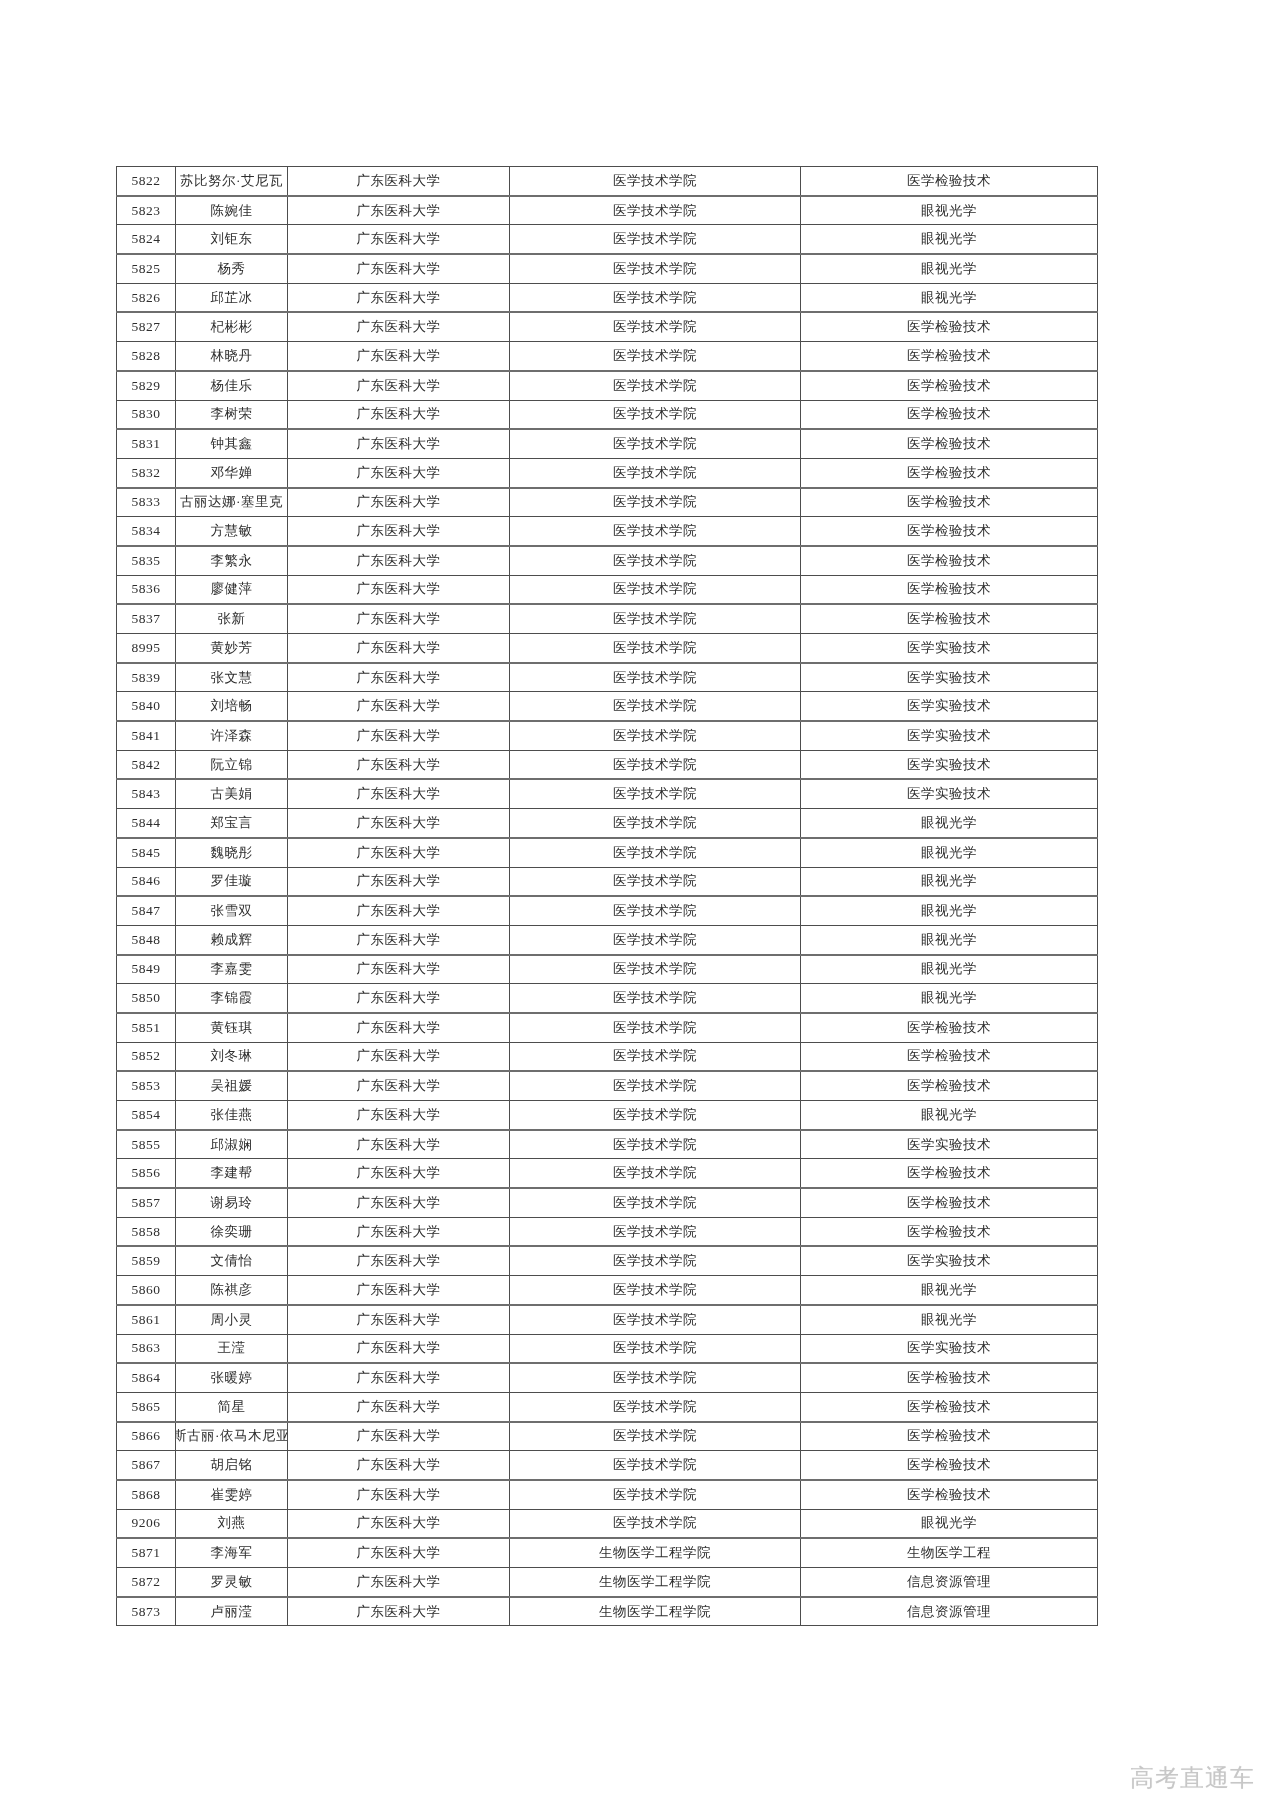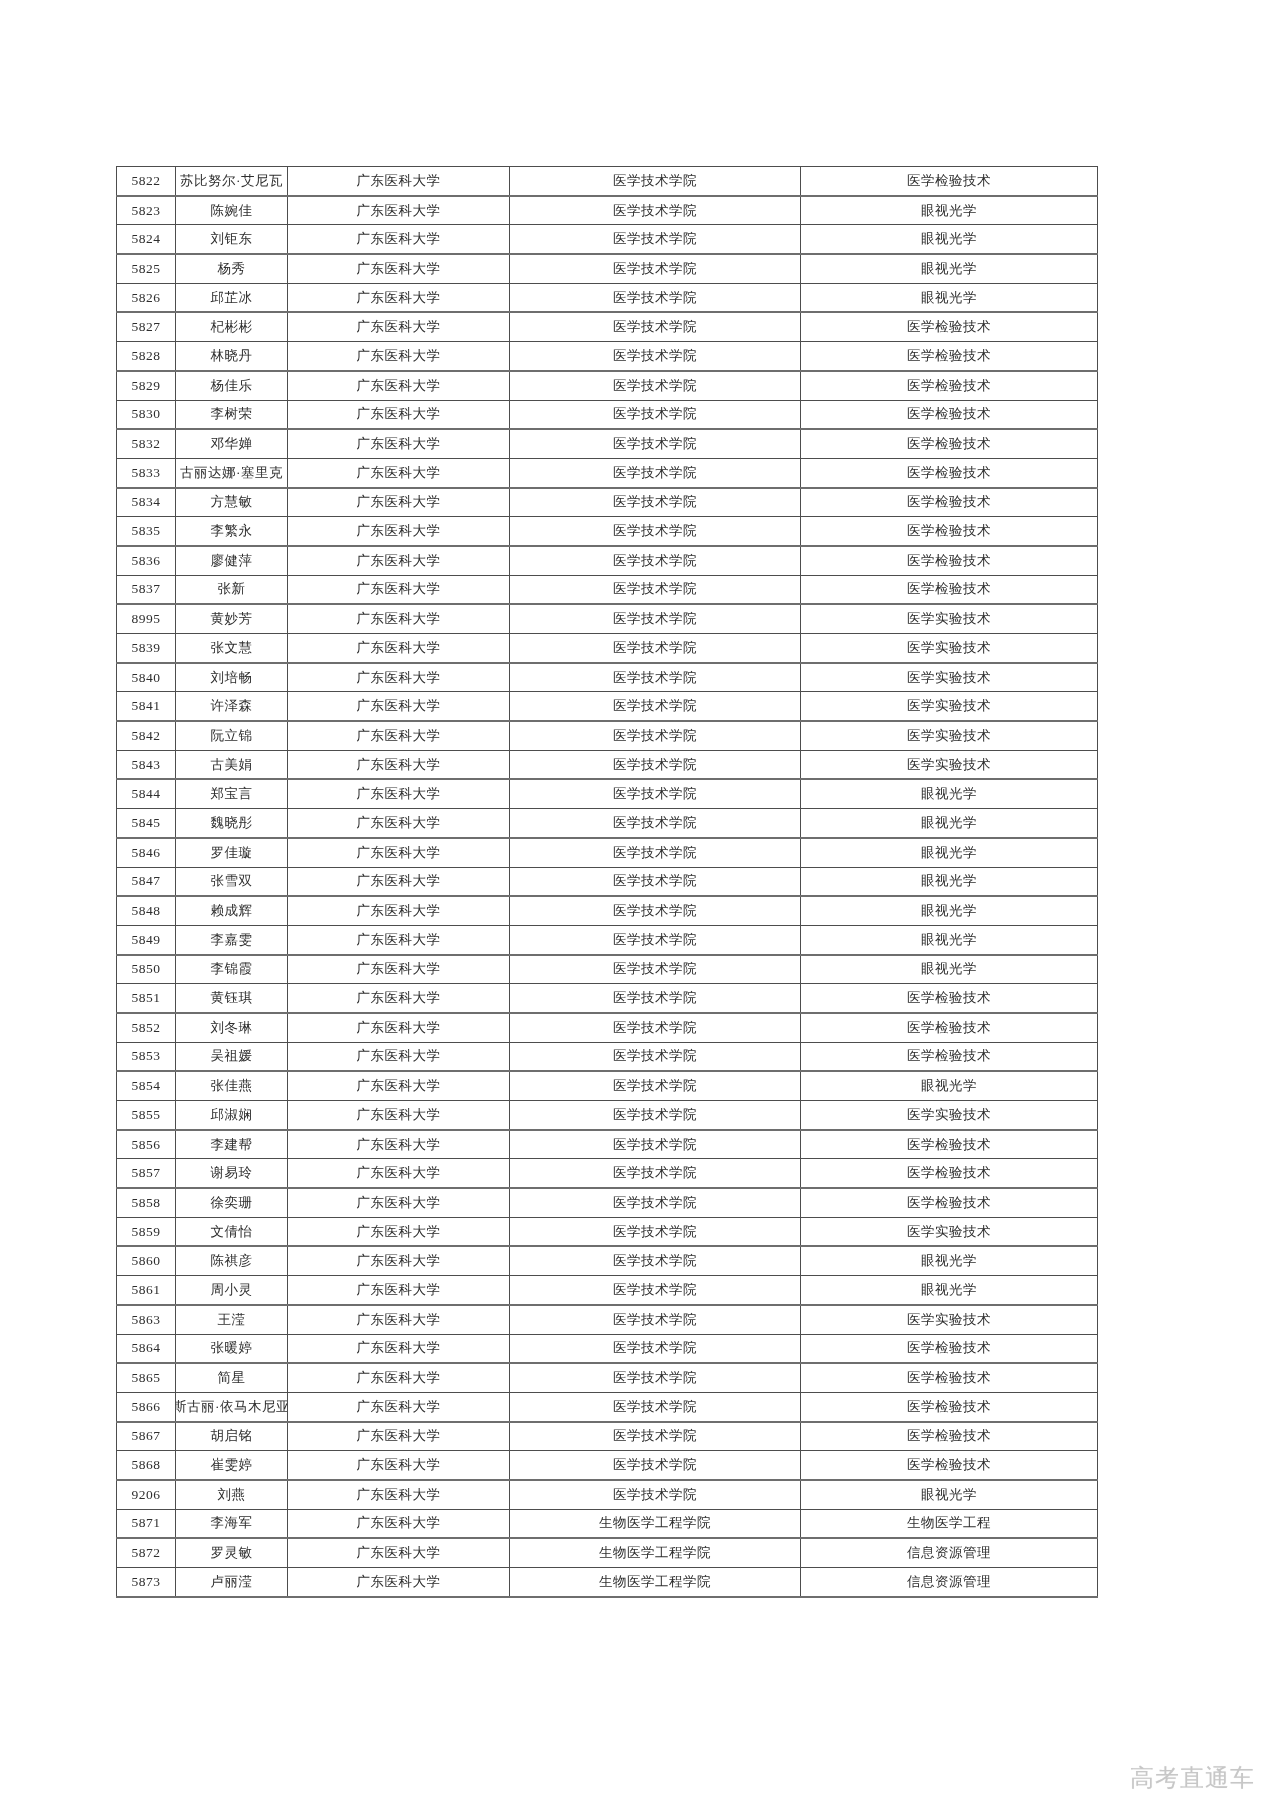--- a/index.html
+++ b/index.html
@@ -220,20 +220,37 @@
           </td>
           <td>
             <div class="clip">医学技术学院</div>
           </td>
           <td>
             <div class="clip">医学检验技术</div>
           </td>
         </tr>
         <tr>
           <td>
+            <div class="clip">5831</div>
+          </td>
+          <td>
+            <div class="clip">钟其鑫</div>
+          </td>
+          <td>
+            <div class="clip">广东医科大学</div>
+          </td>
+          <td>
+            <div class="clip">医学技术学院</div>
+          </td>
+          <td>
+            <div class="clip">医学检验技术</div>
+          </td>
+        </tr>
+        <tr>
+          <td>
             <div class="clip">5832</div>
           </td>
           <td>
             <div class="clip">邓华婵</div>
           </td>
           <td>
             <div class="clip">广东医科大学</div>
           </td>
           <td>
             <div class="clip">医学技术学院</div>

